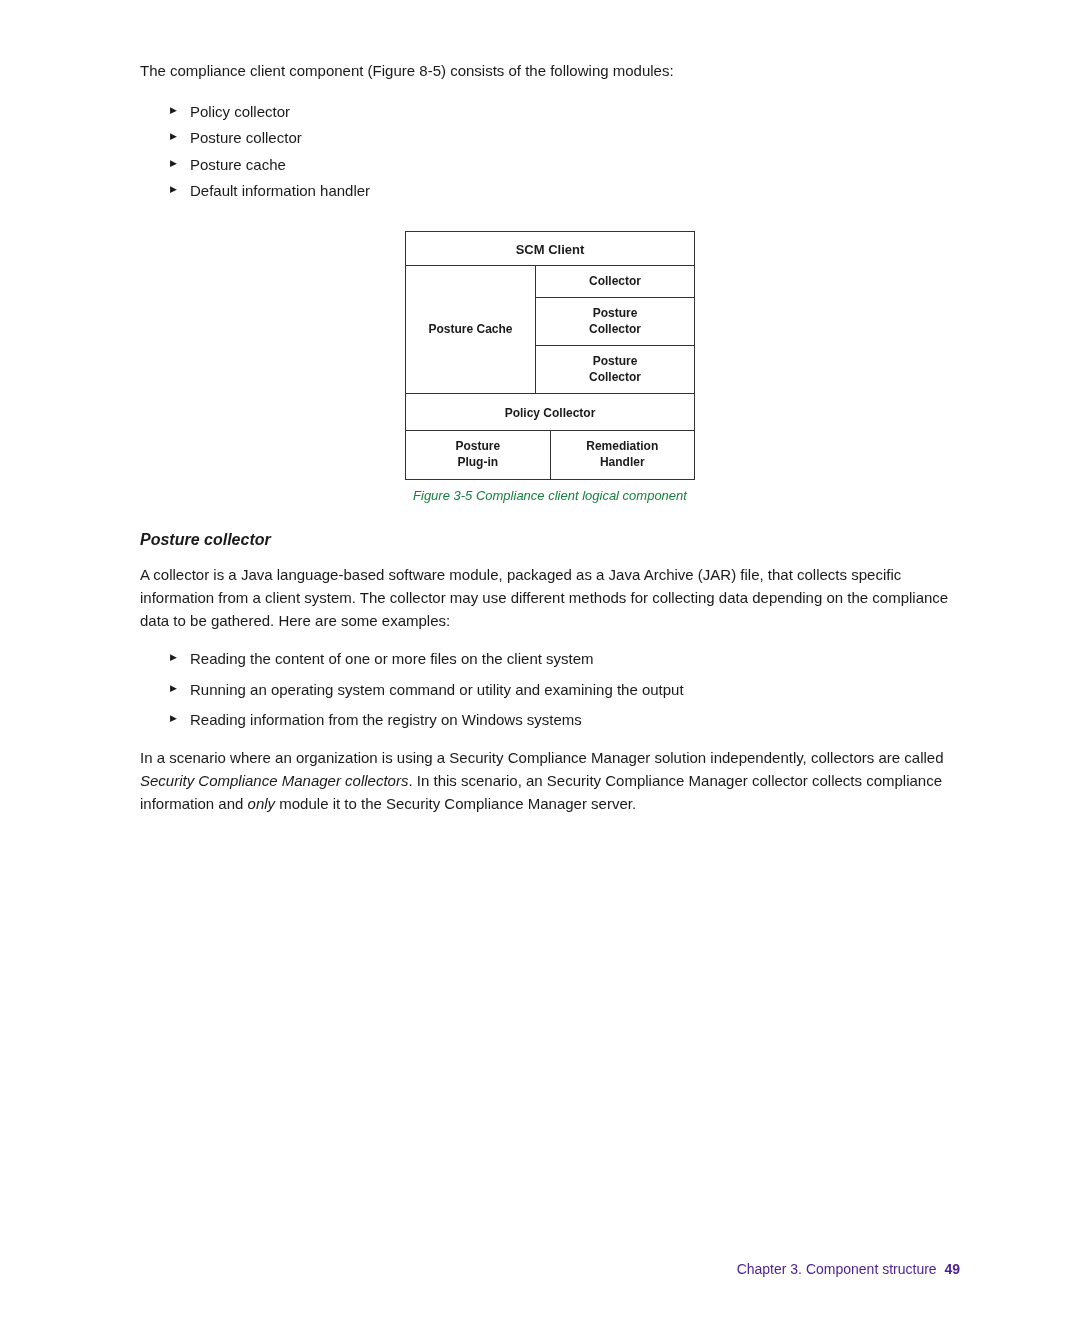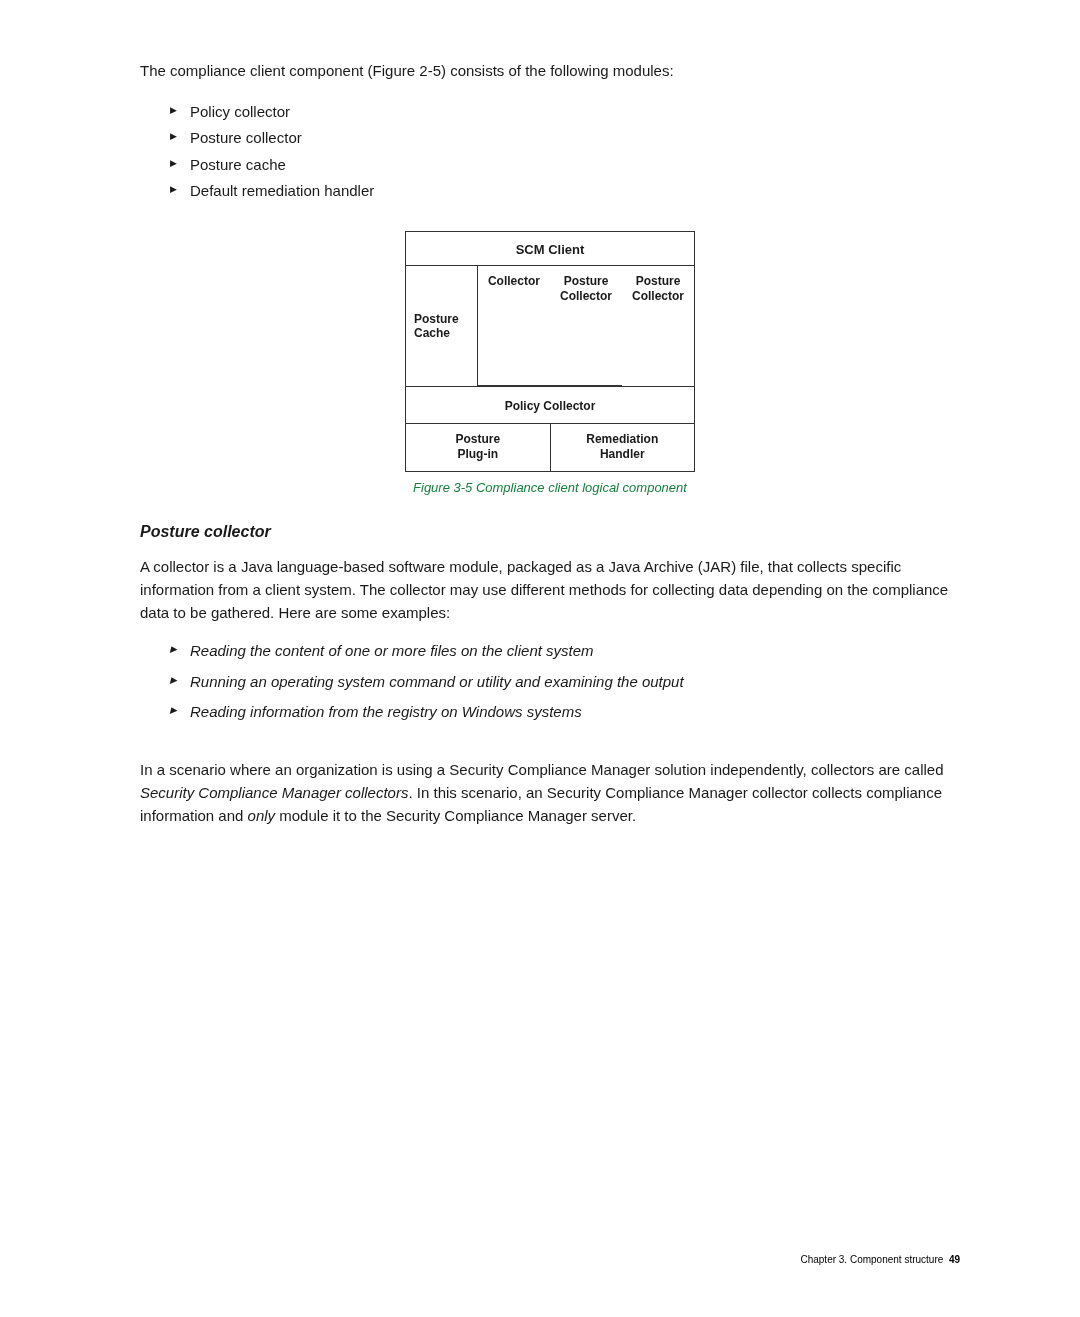--- a/index.html
+++ b/index.html
@@ -80,21 +80,21 @@
       font-size: 12px;
       display: flex;
       align-items: center;
       justify-content: center;
       width: 130px;
       min-height: 120px;
     }
 
     .diagram-right-cells {
       display: flex;
-      flex-direction: row;
+      flex-direction: column;
       flex: 1;
     }
 
     .diagram-right-cell {
       padding: 8px 10px;
       font-size: 12px;
       text-align: center;
       line-height: 1.3;
       border-bottom: 1.5px solid #333;
     }
@@ -145,68 +145,67 @@
       line-height: 1.55;
       margin-bottom: 16px;
     }
 
     .body-paragraph-last {
       margin-bottom: 0;
     }
 
     .bullet-list-section {
       list-style: none;
-      margin-bottom: 34px;
+      margin-bottom: 14px;
       margin-left: 30px;
-      font-style: italic;
     }
 
     .bullet-list-section li {
       position: relative;
       padding-left: 20px;
       margin-bottom: 8px;
       line-height: 1.5;
     }
 
     .bullet-list-section li::before {
       content: "▶";
       position: absolute;
       left: 0;
       font-size: 9px;
       top: 3px;
     }
 
     .footer {
       position: absolute;
-      bottom: 52px;
+      bottom: 40px;
       right: 120px;
-      font-size: 10px;
-      color: #000000;
+      font-size: 14px;
+      color: #4c1d95;
     }
 
     .footer-bold {
       font-weight: bold;
     }
 
     em {
       font-style: italic;
     }
   </style>
 </head>
 <body>
 
 <div class="page">
 
-  <p class="intro-text">The compliance client component (Figure 2-5) consists of the following modules:</p>
+  <p class="intro-text">The compliance client component (Figure 8-5) consists of the following modules:</p>
 
   <ul class="bullet-list">
     <li>Policy collector</li>
     <li>Posture collector</li>
     <li>Posture cache</li>
-    <li>Default remediation handler</li>
+    <li>Default information handler</li>
   </ul>
 
   <div class="diagram-container">
     <div class="diagram">
 
       <div class="diagram-scm-client">
         <span>SCM Client</span>
       </div>
 
       <div class="diagram-middle-row">

